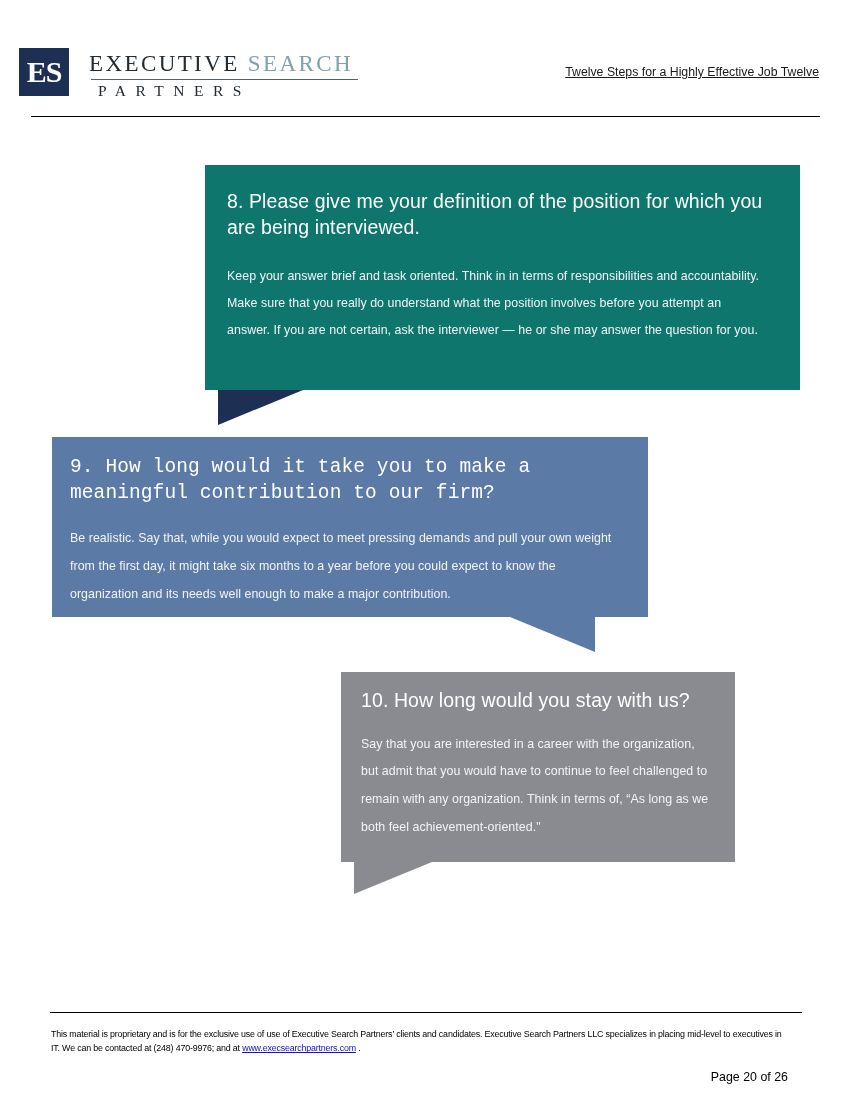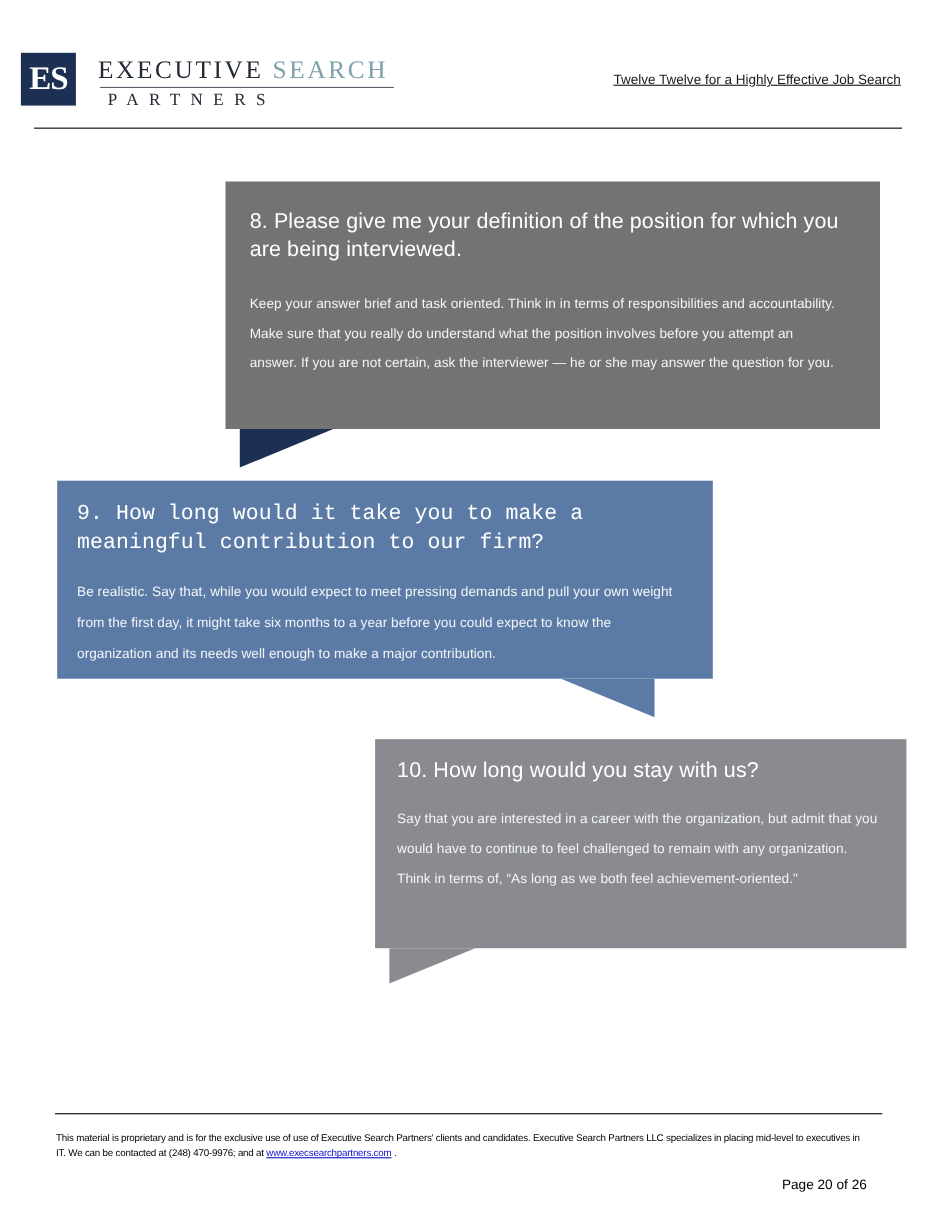--- a/index.html
+++ b/index.html
@@ -115,21 +115,21 @@
     width: 0; height: 0;
     z-index: 1;
   }
 
   
   #callout-1 {
     left: 205px;
     top: 165px;
     width: 595px;
     height: 225px;
-    background: #737373;
+    background: #0f766e;
     padding: 24px 34px 0 22px;
   }
   #callout-1 .callout-title { margin-bottom: 22px; }
   #tail-1 {
     left: 13px;
     top: 225px;
     border-left: 0 solid transparent;
     border-top: 35px solid #1d3053;
     border-right: 85px solid transparent;
   }
@@ -150,21 +150,21 @@
     top: 180px;
     border-left: 85px solid transparent;
     border-top: 35px solid #5b7ba6;
     border-right: 0 solid transparent;
   }
 
   
   #callout-3 {
     left: 341px;
     top: 672px;
-    width: 483px;
+    width: 394px;
     height: 190px;
     background: #898b90;
     padding: 16px 26px 0 20px;
   }
   #callout-3 .callout-title { margin-bottom: 17px; }
   #callout-3 .callout-text { line-height: 2.22; }
   #tail-3 {
     left: 13px;
     top: 190px;
     border-left: 0 solid transparent;
@@ -220,21 +220,21 @@
     <div id="wordmark">
       <div id="wordmark-top">
         <span class="w-executive">EXECUTIVE</span>
         <span class="w-search">SEARCH</span>
       </div>
       <div id="wordmark-rule"></div>
       <div id="wordmark-bottom">PARTNERS</div>
     </div>
   </div>
 
-  <div id="header-doc-title">Twelve Twelve for a Highly Effective Job Search</div>
+  <div id="header-doc-title">Twelve Steps for a Highly Effective Job Twelve</div>
   <div id="header-rule"></div>
 </div>
 
 <div class="callout" id="callout-1">
   <div class="body-wrap">
     <p class="callout-title">8. Please give me your definition of the position for which you are being interviewed.</p>
     <p class="callout-text">Keep your answer brief and task oriented. Think in in terms of responsibilities and accountability. Make sure that you really do understand what the position involves before you attempt an answer. If you are not certain, ask the interviewer — he or she may answer the question for you.</p>
   </div>
   <div class="tail" id="tail-1"></div>
 </div>

